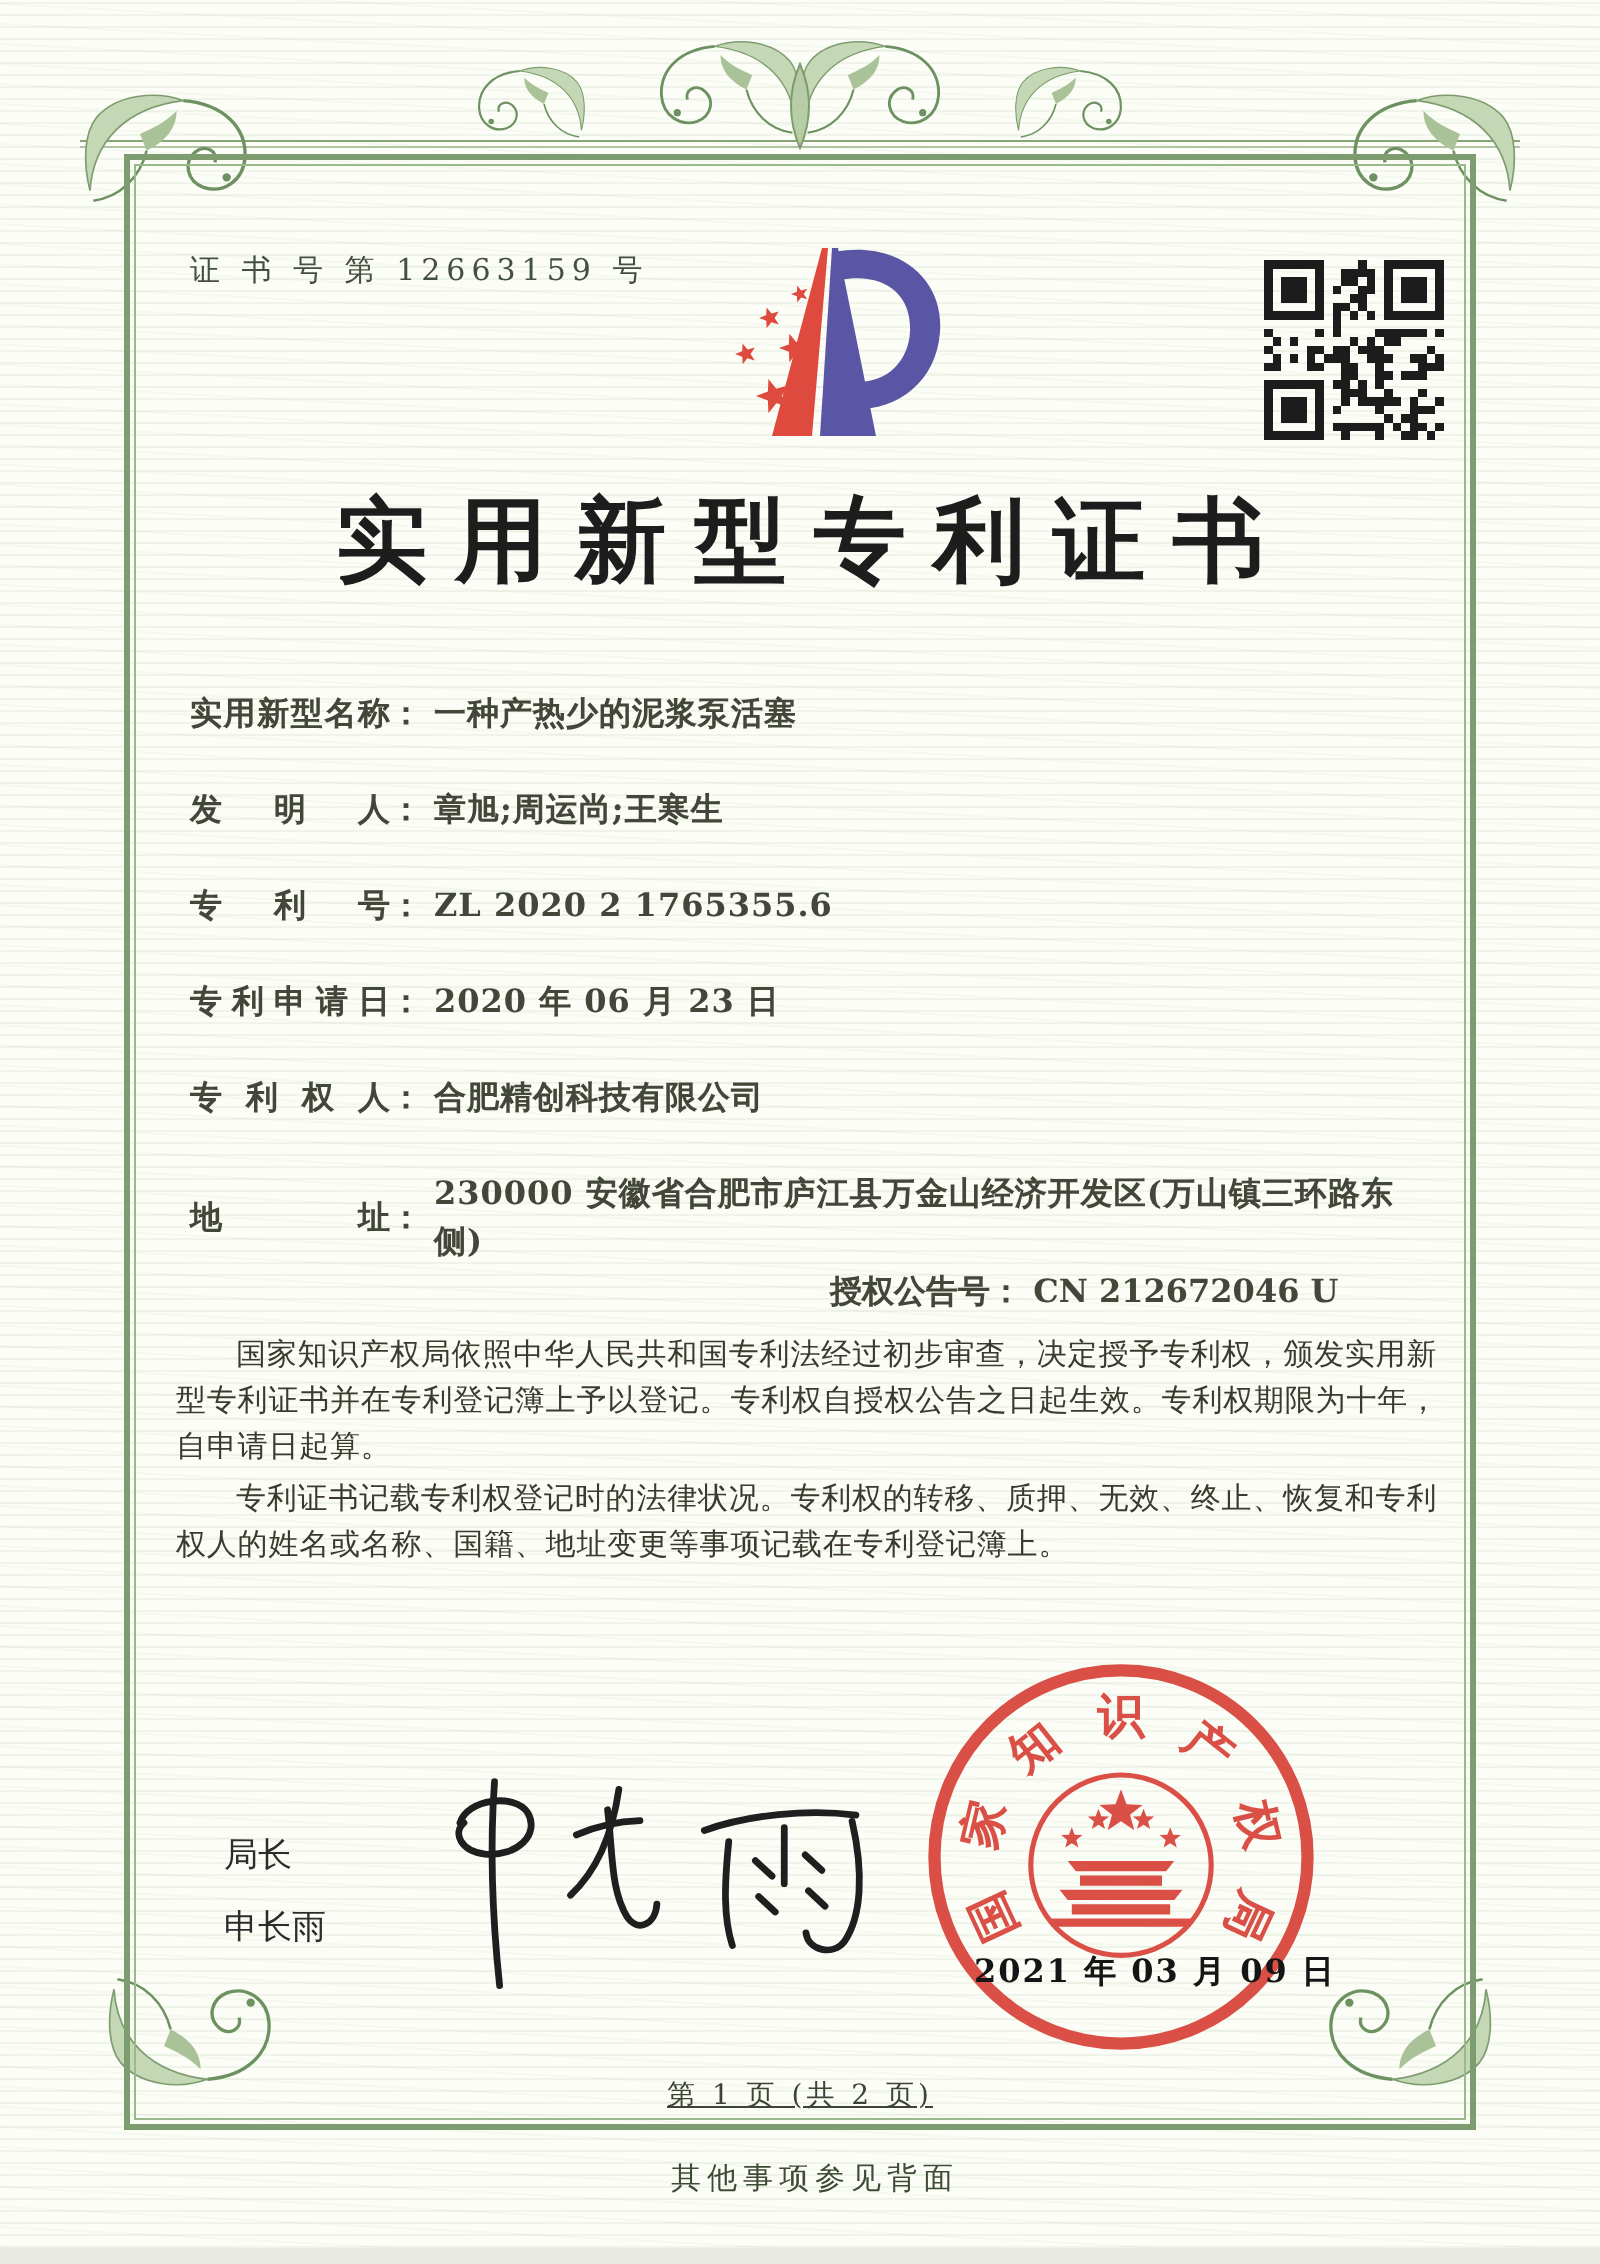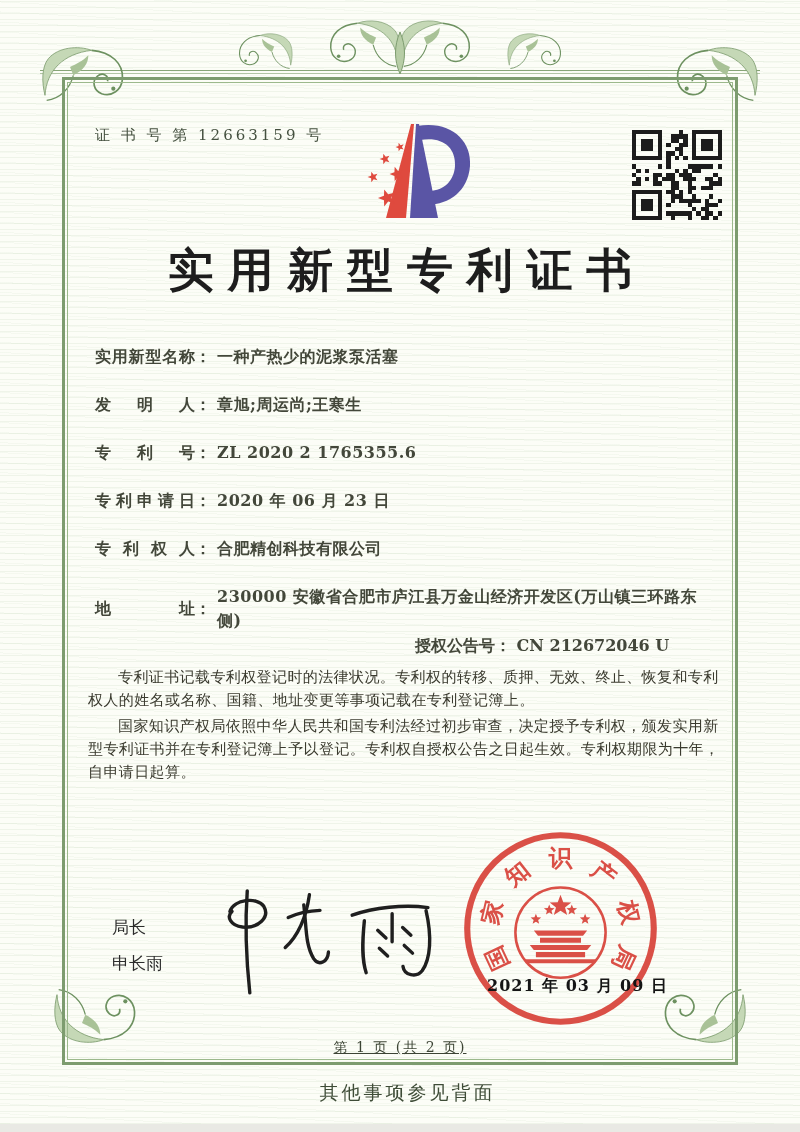--- a/index.html
+++ b/index.html
@@ -39,21 +39,21 @@
   .grant-no{position:absolute;left:320px;top:0;white-space:nowrap;}
   .grant-wrap{position:relative;width:100%;}
   .paras{position:absolute;left:88px;top:666px;width:632px;font-size:15px;line-height:23px;color:#3a3a2e;}
   .paras p{margin:0 0 3px 0;text-indent:2em;letter-spacing:.4px;}
   .sig-title{position:absolute;left:112px;top:916px;font-size:17px;color:#2c2c2c;}
   .sig-name{position:absolute;left:112px;top:952px;font-size:17px;color:#2c2c2c;}
   .sig-script{position:absolute;left:215px;top:882px;transform:rotate(-2deg);}
   .seal{position:absolute;left:458px;top:826px;opacity:.93;}
   .seal-date{position:absolute;left:487px;top:976px;font-size:16px;font-weight:bold;color:#151515;letter-spacing:1px;z-index:5;}
   .page-info{position:absolute;left:0;right:0;top:1039px;text-align:center;font-size:14px;color:#3c4434;letter-spacing:2px;text-decoration:underline;}
-  .back-note{position:absolute;left:15px;right:0;top:1080px;text-align:center;font-size:19px;color:#3e4c37;letter-spacing:3px;}
+  .back-note{position:absolute;left:15px;right:0;top:1080px;text-align:center;font-size:15px;color:#3e4c37;letter-spacing:3px;}
   .flr{position:absolute;width:100px;height:100px;}
   .flr.tl{left:40px;top:42px;}
   .flr.tr{left:660px;top:42px;transform:scaleX(-1);}
   .flr.bl{left:52px;top:948px;transform:scaleY(-1);}
   .flr.br{left:648px;top:948px;transform:scale(-1,-1);}
   .top-ornament{position:absolute;left:140px;top:14px;}
   svg text.sealchar{font-family:"DejaVu Serif","Liberation Serif",serif;font-weight:bold;}
 </style>
 </head>
 <body>
@@ -363,22 +363,22 @@
   <div class="field-row grant-row">
     <div class="grant-wrap">
       <span class="grant-no">
         <span>授权公告号</span><span>：</span>
         <span>CN 212672046 U</span>
       </span>
     </div>
   </div>
 
   <div class="paras">
+    <p>国家知识产权局依照中华人民共和国专利法经过初步审查，决定授予专利权，颁发实用新型专利证书并在专利登记簿上予以登记。专利权自授权公告之日起生效。专利权期限为十年，自申请日起算。</p>
     <p>专利证书记载专利权登记时的法律状况。专利权的转移、质押、无效、终止、恢复和专利权人的姓名或名称、国籍、地址变更等事项记载在专利登记簿上。</p>
-    <p>国家知识产权局依照中华人民共和国专利法经过初步审查，决定授予专利权，颁发实用新型专利证书并在专利登记簿上予以登记。专利权自授权公告之日起生效。专利权期限为十年，自申请日起算。</p>
   </div>
 
   <div class="sig-title">局长</div>
   <div class="sig-name">申长雨</div>
   <svg class="sig-script" width="230" height="115" viewBox="0 0 230 115">
     <g fill="none" stroke="#1f1f1f" stroke-width="3.4" stroke-linecap="round" stroke-linejoin="round">
       <path d="M34,6 C31,34 30,66 33,108"></path>
       <path d="M16,26 C20,14 44,12 50,22 C56,33 44,44 28,42 C16,40 12,31 18,26"></path>
       <path d="M96,12 C92,34 84,52 70,64"></path>
       <path d="M74,34 C84,30 96,28 106,28"></path>

